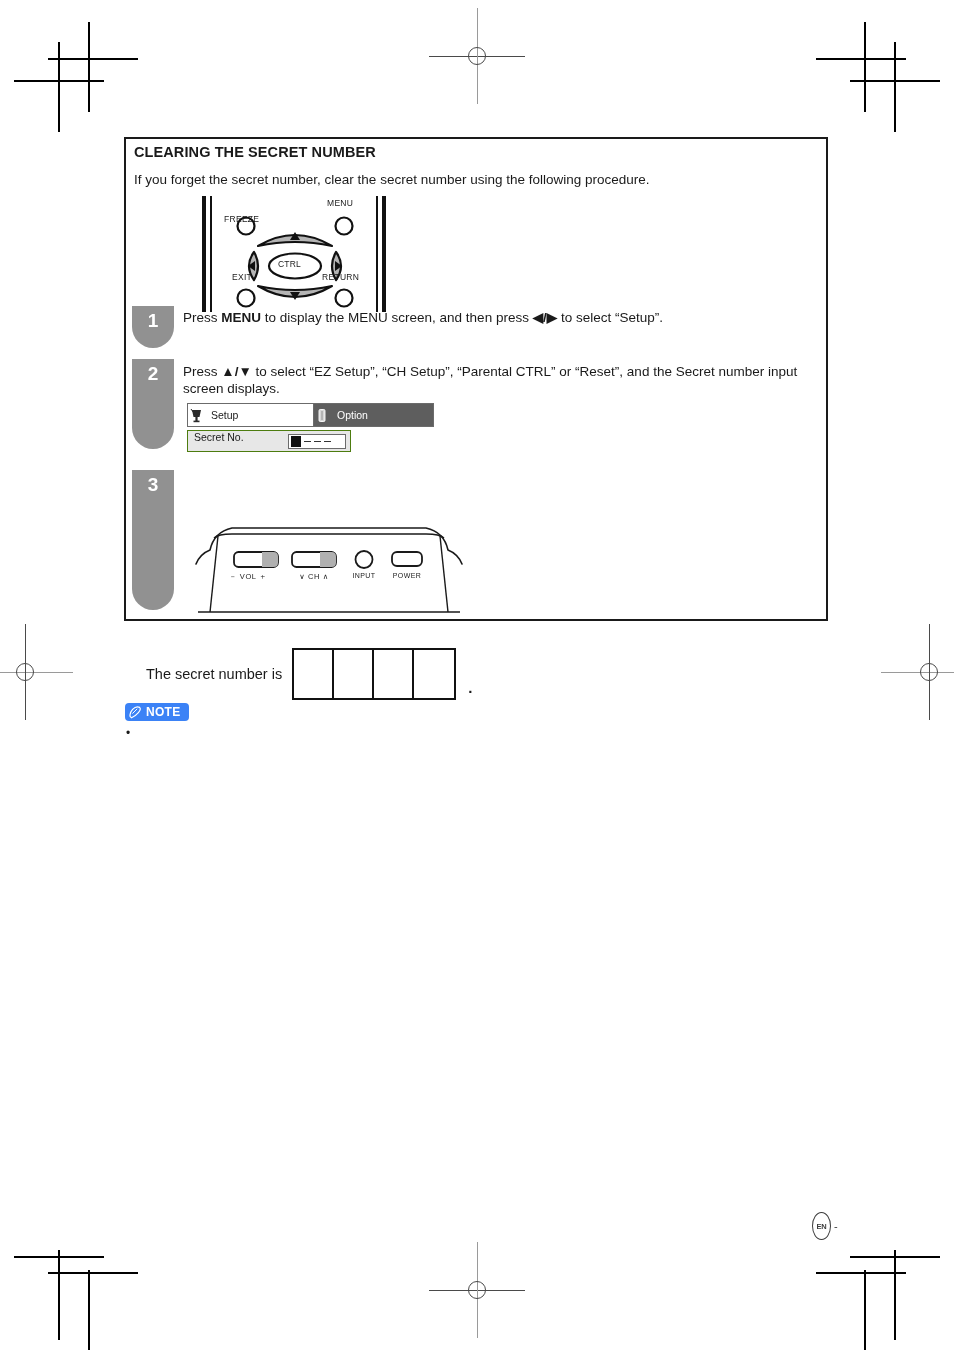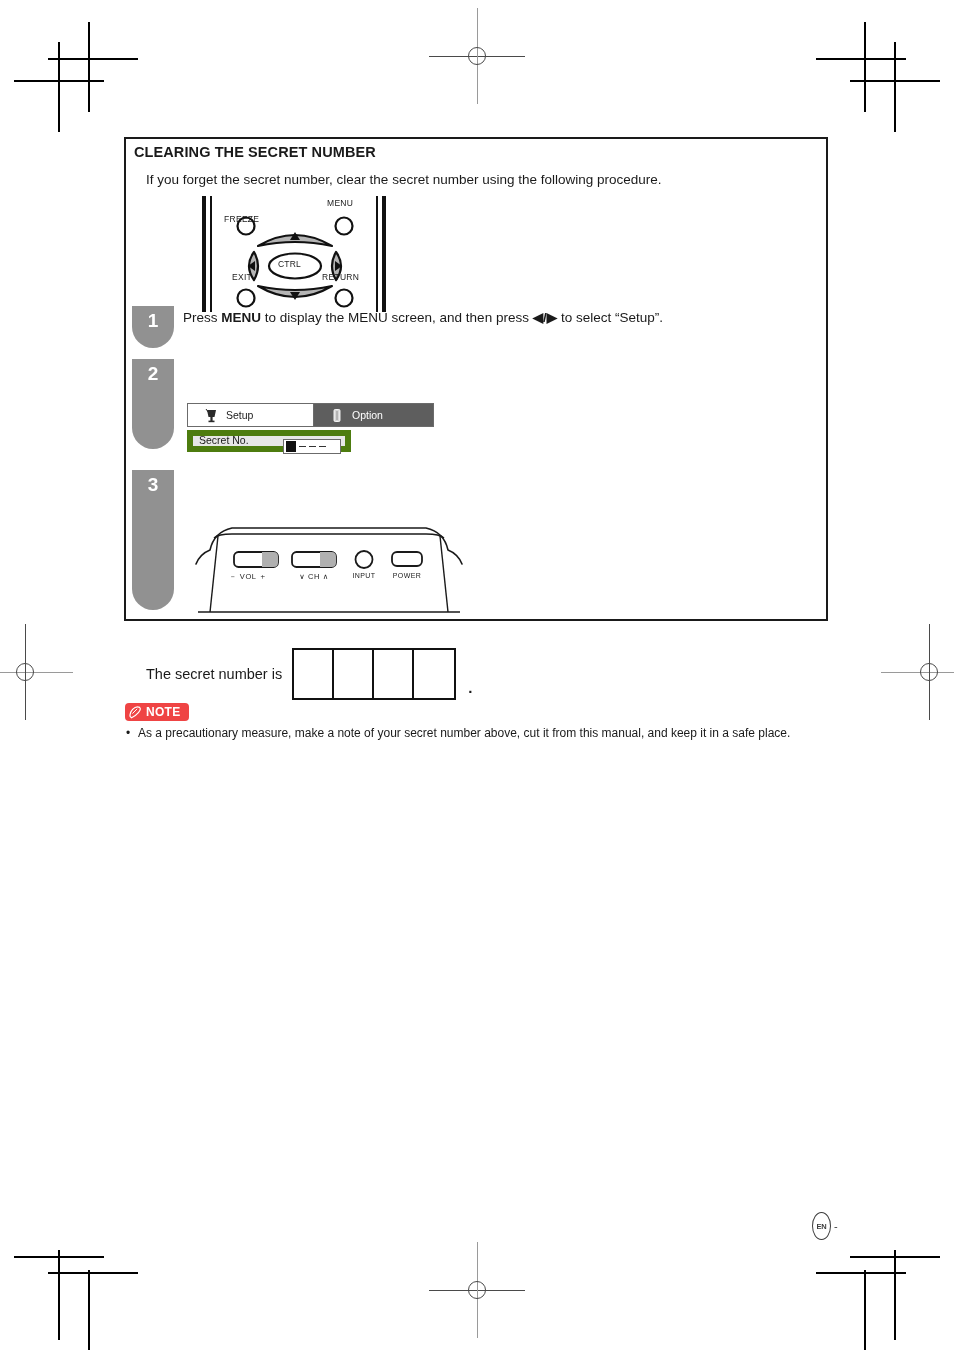--- a/index.html
+++ b/index.html
@@ -48,21 +48,21 @@
     border: 2px solid #1a1a1a;
     background: #fff;
   }
 
   .section-title {
     position: absolute; left: 8px; top: 5px;
     font-size: 14.5px; font-weight: bold;
     letter-spacing: 0.1px;
   }
   .section-sub {
-    position: absolute; left: 20px; top: 33px;
+    position: absolute; left: 8px; top: 33px;
     font-size: 13.5px; font-weight: normal;
   }
 
   
   #remote {
     position: absolute; left: 70px; top: 55px;
     width: 196px; height: 120px;
   }
 
   
@@ -91,33 +91,33 @@
     position: absolute;
     left: 61px; top: 264px;
     width: 247px;
   }
   .osd-tabs { display: flex; width: 247px; height: 24px; }
   .osd-tab {
     display: flex; align-items: center;
     height: 24px;
     font-size: 10.5px;
     border: 1px solid #6b6b6b;
-    padding-left: 17px;
+    padding-left: 2px;
   }
   .osd-tab.active { width: 127px; background: #ffffff; color: #1a1a1a; }
   .osd-tab.inactive { width: 120px; background: #5e5e5e; color: #ffffff; border-left: none; }
   .osd-tab .tab-label { margin-left: 8px; }
   .osd-icon { width: 13px; height: 15px; flex: none; }
 
   .osd-field {
     margin-top: 3px;
     width: 164px; height: 22px;
-    border: 6px solid #4d7c0f;
+    border: 1px solid #4d7c0f;
     background: #e7e7e7;
-    display: flex; align-items: flex-end;
+    display: flex; align-items: flex-start;
     position: relative;
   }
   .osd-field .f-label { font-size: 10.5px; margin-left: 6px; }
   .osd-entry {
     position: absolute; right: 4px; top: 3px;
     width: 58px; height: 15px;
     background: #ffffff;
     border: 1px solid #6b6b6b;
     display: flex; align-items: center; gap: 3px;
     padding-left: 2px;
@@ -144,21 +144,21 @@
     border-right: 2.5px solid #111;
     background: #fff;
   }
   .sbox:last-child { border-right: none; }
   #secret-period { font-size: 15px; font-weight: bold; margin-left: 12px; align-self: flex-end; padding-bottom: 4px; }
 
   
   #note-badge {
     position: absolute; left: 125px; top: 703px;
     height: 18px; width: 64px;
-    background: #ef4444;
+    background: #3b82f6;
     border-radius: 4px;
     display: flex; align-items: center;
     padding-left: 4px;
   }
   #note-badge .nlabel {
     color: #ffffff; font-size: 12px; font-weight: bold;
     margin-left: 3px; letter-spacing: 0.3px;
   }
   #note-text {
     position: absolute; left: 126px; top: 726px;
@@ -274,20 +274,23 @@
 
     <div class="step-marker" style="left:6px; top:167px; height:42px;">
       <span>1</span>
     </div>
     <div class="step-text" style="left:57px; top:170px; width:620px;">
       <span><span>Press </span><b>MENU</b><span> to display the MENU screen, and then press </span><b>◀/▶</b><span> to select “Setup”.</span></span>
     </div>
 
     <div class="step-marker" style="left:6px; top:220px; height:90px;">
       <span>2</span>
+    </div>
+    <div class="step-text" style="left:57px; top:224px; width:618px;">
+      <span><span>Press </span><b>▲/▼</b><span> to select “EZ Setup”, “CH Setup”, “Parental CTRL” or “Reset”, and the Secret number input screen displays.</span></span>
     </div>
 
     <div id="osd">
       <div class="osd-tabs">
         <div class="osd-tab active">
           <svg class="osd-icon" viewBox="0 0 13 15">
             <path d="M2 2 L11 2 L9.5 9 L3.5 9 Z" fill="#2a2a2a"></path>
             <path d="M1 1 L3.5 4.5" stroke="#2a2a2a" stroke-width="1" fill="none"></path>
             <rect x="5.4" y="9" width="2.2" height="4" fill="#2a2a2a"></rect>
             <rect x="3.5" y="12.6" width="6" height="1.6" fill="#2a2a2a"></rect>
@@ -359,21 +362,20 @@
   <div id="note-badge">
     <svg width="14" height="13" viewBox="0 0 14 13">
       <path d="M1.2 10.6 Q0.2 7.2 3.6 3.4 Q7.2 -0.2 10.6 1.4 Q12.4 3.2 9.4 6.6 Q6 10.4 2.6 11.8 Z" fill="none" stroke="#ffffff" stroke-width="1.2" stroke-linejoin="round"></path>
       <line x1="3.4" y1="7.6" x2="8.2" y2="2.8" stroke="#ffffff" stroke-width="1"></line>
     </svg>
     <span class="nlabel">NOTE</span>
   </div>
 
   <div id="note-text">
     <span class="bullet">•</span>
-    <span class="btxt">As a precautionary measure, make a note of your secret number above, cut it from this manual, and keep it in a safe place.</span>
   </div>
 
   <div id="footer">
     <span id="en-oval">EN</span>
     <span id="pg-dash">-</span>
   </div>
 
 </div>
 
 </body></html>

